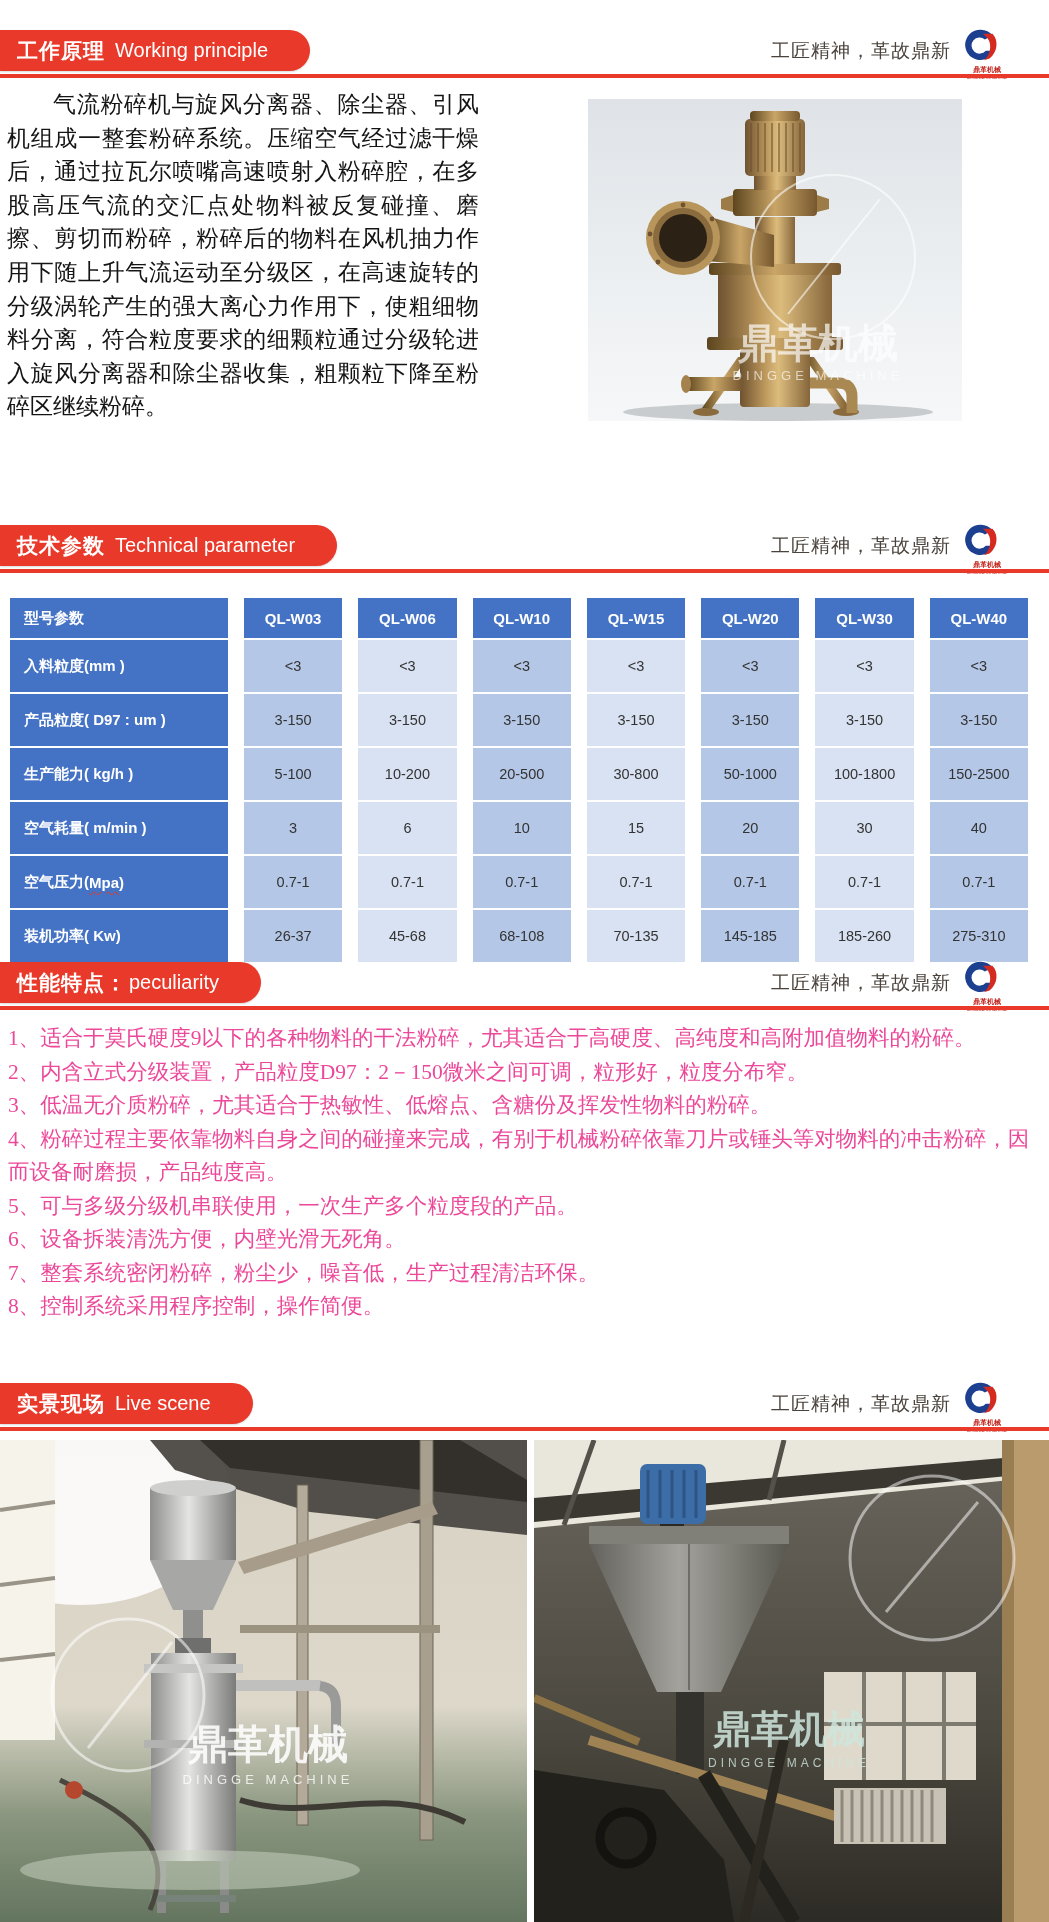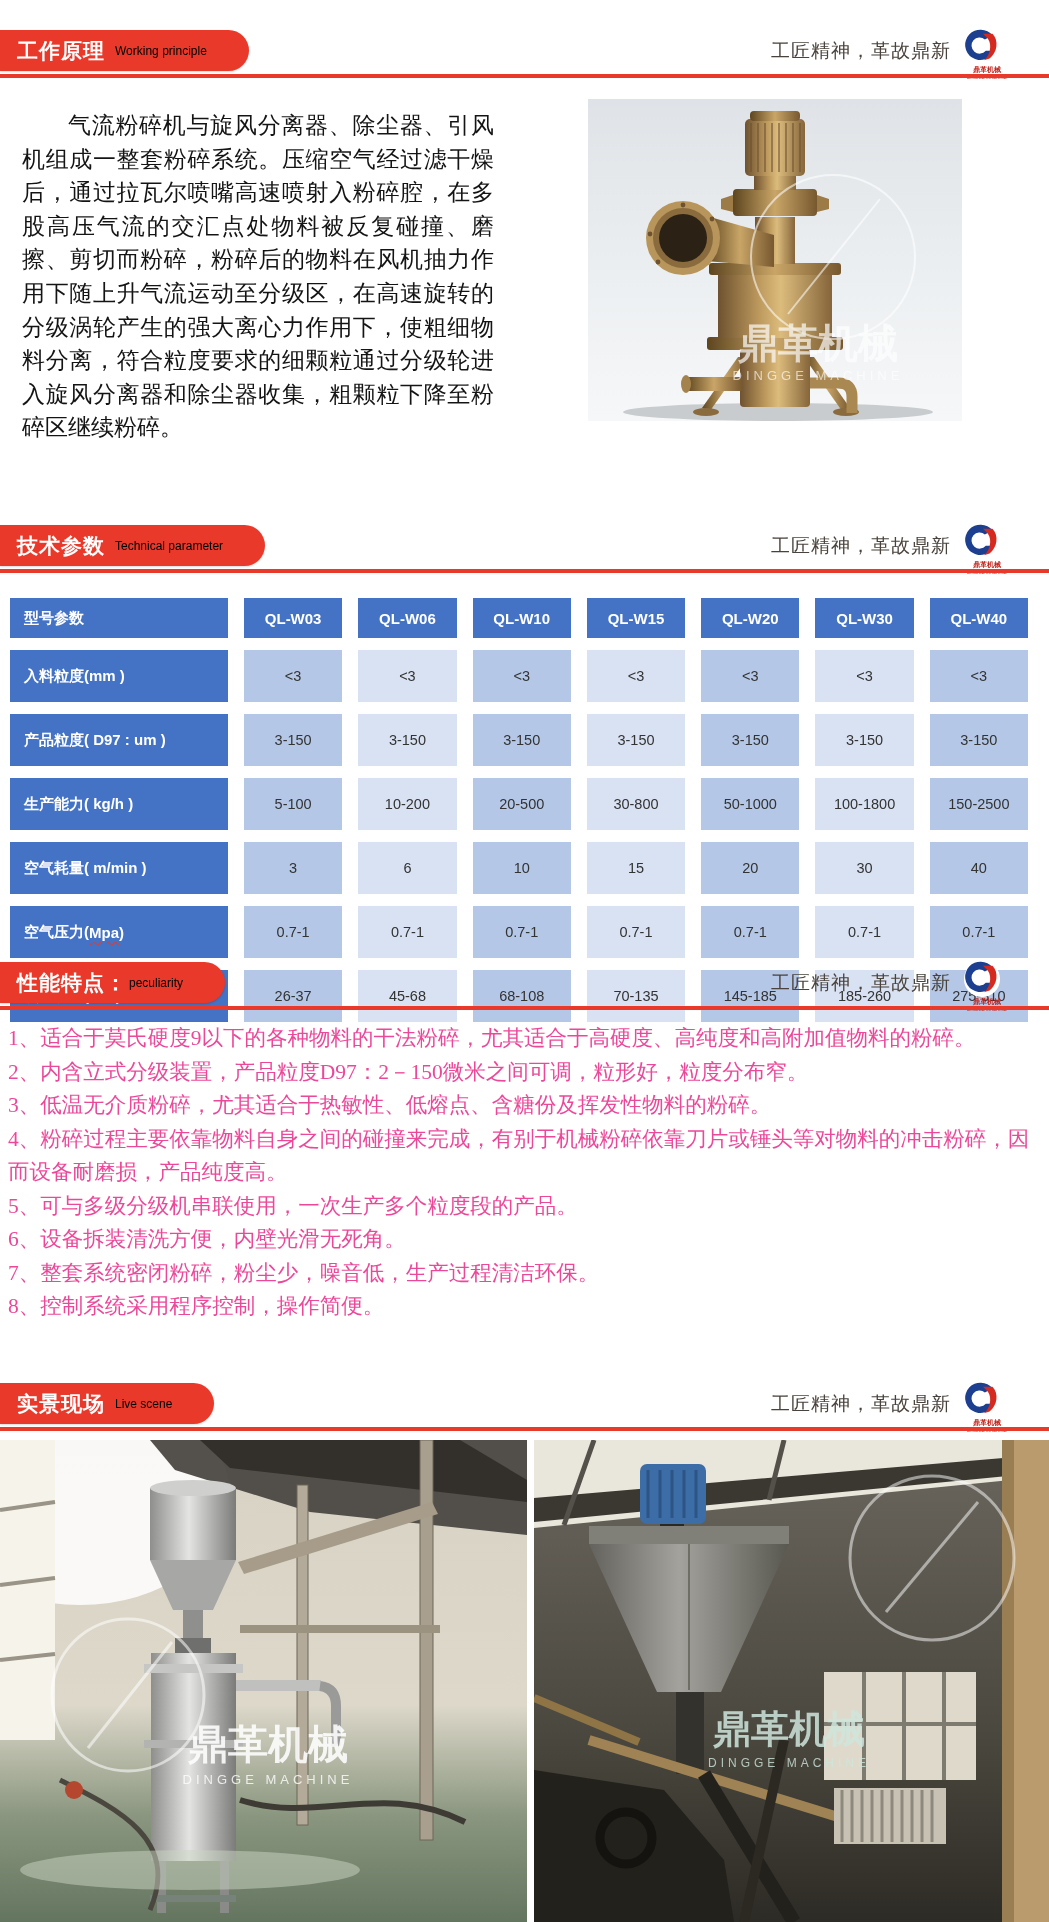--- a/index.html
+++ b/index.html
@@ -5,38 +5,38 @@
   html,body{margin:0;padding:0;background:#fff;}
   #page{position:relative;width:1049px;height:1922px;background:#fff;overflow:hidden;
         font-family:"Liberation Sans","DejaVu Sans",sans-serif;}
 
   
   .banner-row{position:absolute;left:0;width:1017px;height:48px;}
   .pill{position:absolute;left:0;top:0;height:41px;display:inline-flex;align-items:center;
         padding:0 42px 0 17px;background:#e8392a;border-radius:0 21px 21px 0;
         box-shadow:0 1px 2px rgba(0,0,0,.15);}
   .pill .zh{color:#fff;font-size:21px;font-weight:700;letter-spacing:1px;}
-  .pill .en{color:#000000;font-size:12px;font-weight:400;margin-left:10px;letter-spacing:0;}
+  .pill .en{color:#ffffff;font-size:20px;font-weight:400;margin-left:10px;letter-spacing:0;}
   .pill .en.tight{margin-left:2px;}
   .redline{position:absolute;left:0;top:44px;width:1049px;height:4px;background:#e8392a;}
   .motto{position:absolute;right:66px;top:8px;font-size:19px;color:#4a423c;font-weight:500;
          letter-spacing:1px;}
   .logo-badge{position:absolute;right:6px;top:-2px;width:48px;text-align:center;}
   .logo-badge .lg-zh{font-size:7px;color:#c0231c;line-height:8px;font-weight:700;}
   .logo-badge .lg-en{font-size:5px;color:#c0231c;line-height:6px;transform:scale(.9);}
 
   
-  .para{position:absolute;left:22px;top:88px;width:472px;
+  .para{position:absolute;left:7px;top:88px;width:472px;
         font-family:"Liberation Serif","DejaVu Serif",serif;
-        font-size:23px;line-height:33.6px;color:#141414;text-align:justify;text-indent:2em;margin-top:21px;}
+        font-size:23px;line-height:33.6px;color:#141414;text-align:justify;text-indent:2em;}
   .product-img{position:absolute;left:588px;top:99px;width:374px;height:322px;}
 
   
   .tech-table{position:absolute;left:10px;top:598px;width:1018px;}
-  .trow{display:grid;grid-template-columns:218px repeat(7,1fr);gap:16px;margin-bottom:12px;}
+  .trow{display:grid;grid-template-columns:218px repeat(7,1fr);gap:16px;margin-bottom:2px;}
   .cell{display:flex;align-items:center;justify-content:center;}
   .cell.head{background:#4472c4;color:#fff;font-size:15px;font-weight:700;height:40px;}
   .cell.corner{justify-content:flex-start;padding-left:14px;}
   .cell.rowlabel{background:#4472c4;color:#fff;font-size:15px;font-weight:700;
                  justify-content:flex-start;padding-left:14px;height:52px;}
   .cell.val{font-size:14.5px;color:#333;height:52px;}
   .cell.val.dark{background:#b4c7e7;}
   .cell.val.light{background:#d9e2f2;}
   .sq{text-decoration:underline;text-decoration-style:wavy;text-decoration-color:#e03a2a;
       text-decoration-thickness:1px;text-underline-offset:3px;}

